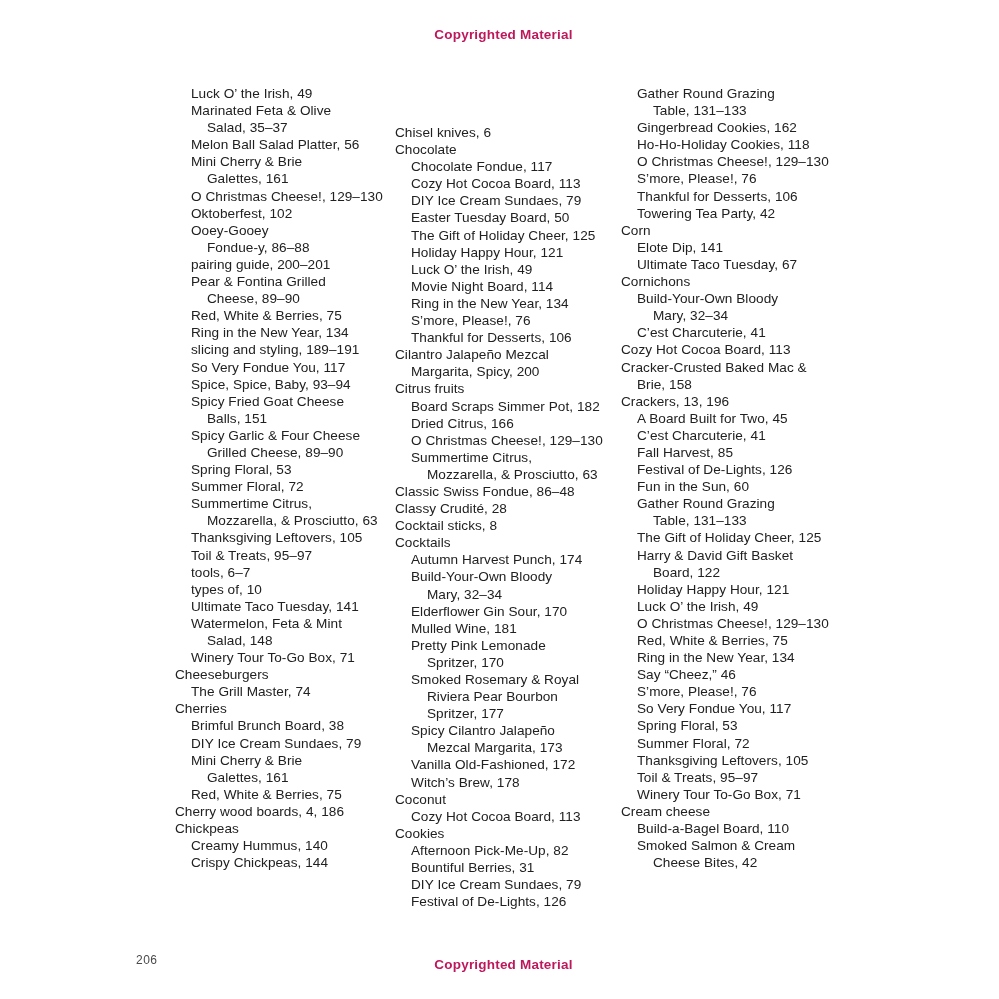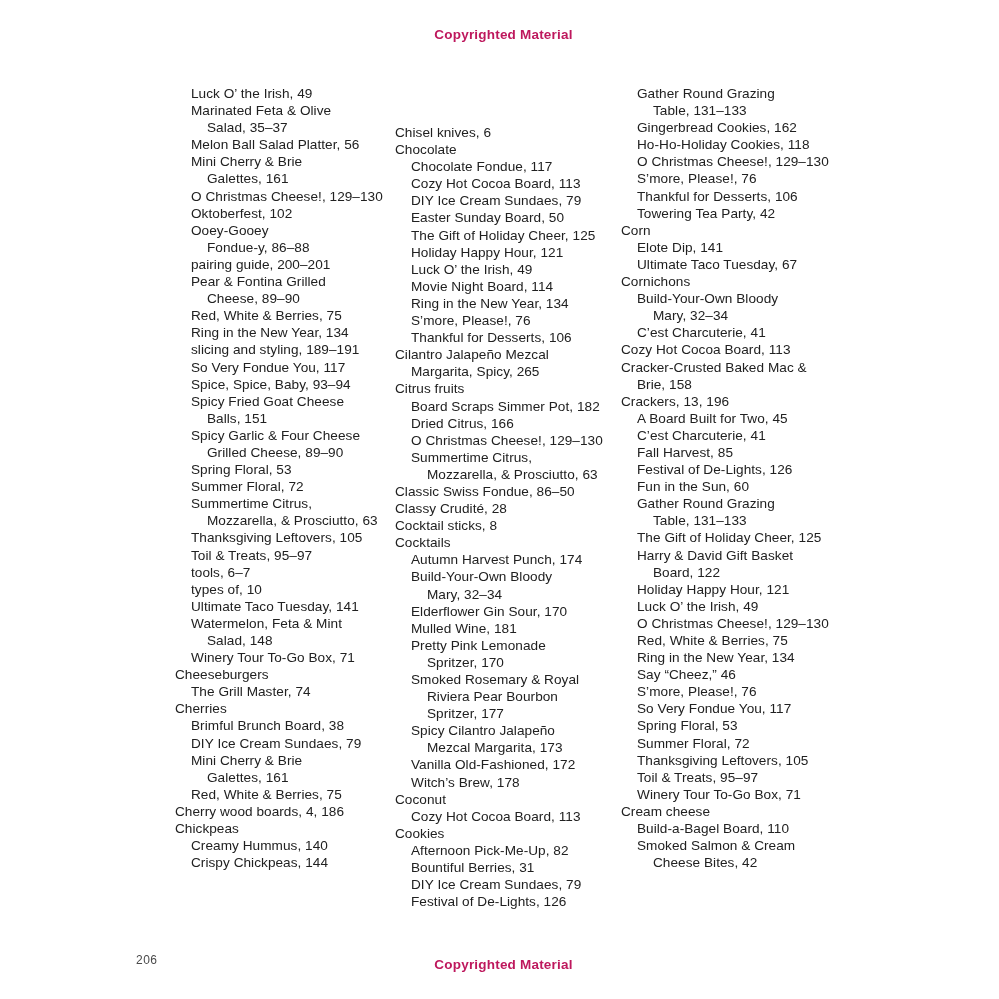--- a/index.html
+++ b/index.html
@@ -109,37 +109,37 @@
       <div class="line ind1">Creamy Hummus, 140</div>
       <div class="line ind1">Crispy Chickpeas, 144</div>
     </div>
 
   <div class="col col-2">
       <div class="line ind0">Chisel knives, 6</div>
       <div class="line ind0">Chocolate</div>
       <div class="line ind1">Chocolate Fondue, 117</div>
       <div class="line ind1">Cozy Hot Cocoa Board, 113</div>
       <div class="line ind1">DIY Ice Cream Sundaes, 79</div>
-      <div class="line ind1">Easter Sunday Board, 50</div>
+      <div class="line ind1">Easter Tuesday Board, 50</div>
       <div class="line ind1">The Gift of Holiday Cheer, 125</div>
       <div class="line ind1">Holiday Happy Hour, 121</div>
       <div class="line ind1">Luck O’ the Irish, 49</div>
       <div class="line ind1">Movie Night Board, 114</div>
       <div class="line ind1">Ring in the New Year, 134</div>
       <div class="line ind1">S’more, Please!, 76</div>
       <div class="line ind1">Thankful for Desserts, 106</div>
       <div class="line ind0">Cilantro Jalapeño Mezcal</div>
-      <div class="line ind1">Margarita, Spicy, 265</div>
+      <div class="line ind1">Margarita, Spicy, 200</div>
       <div class="line ind0">Citrus fruits</div>
       <div class="line ind1">Board Scraps Simmer Pot, 182</div>
       <div class="line ind1">Dried Citrus, 166</div>
       <div class="line ind1">O Christmas Cheese!, 129–130</div>
       <div class="line ind1">Summertime Citrus,</div>
       <div class="line ind2">Mozzarella, &amp; Prosciutto, 63</div>
-      <div class="line ind0">Classic Swiss Fondue, 86–50</div>
+      <div class="line ind0">Classic Swiss Fondue, 86–48</div>
       <div class="line ind0">Classy Crudité, 28</div>
       <div class="line ind0">Cocktail sticks, 8</div>
       <div class="line ind0">Cocktails</div>
       <div class="line ind1">Autumn Harvest Punch, 174</div>
       <div class="line ind1">Build-Your-Own Bloody</div>
       <div class="line ind2">Mary, 32–34</div>
       <div class="line ind1">Elderflower Gin Sour, 170</div>
       <div class="line ind1">Mulled Wine, 181</div>
       <div class="line ind1">Pretty Pink Lemonade</div>
       <div class="line ind2">Spritzer, 170</div>

